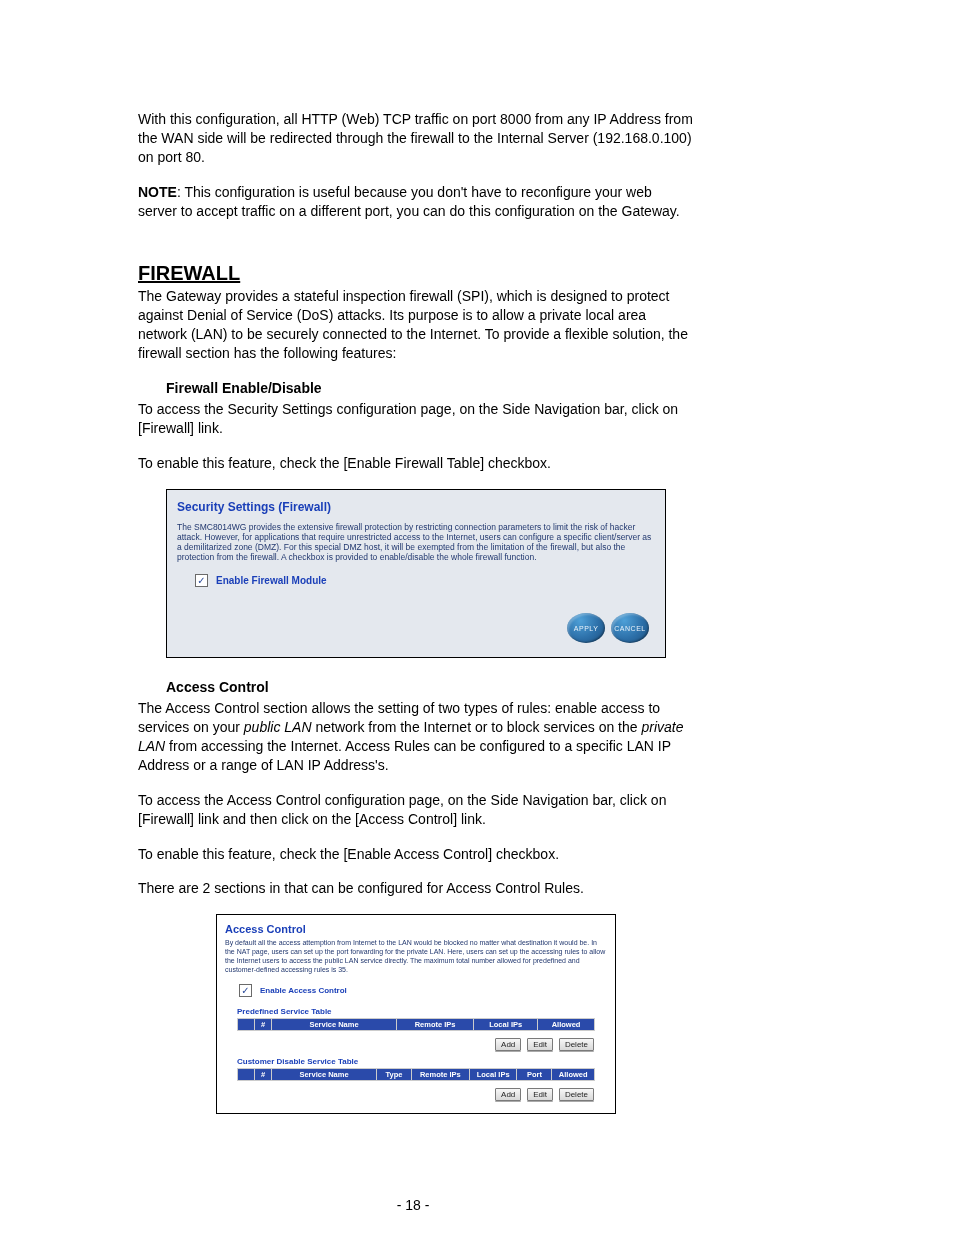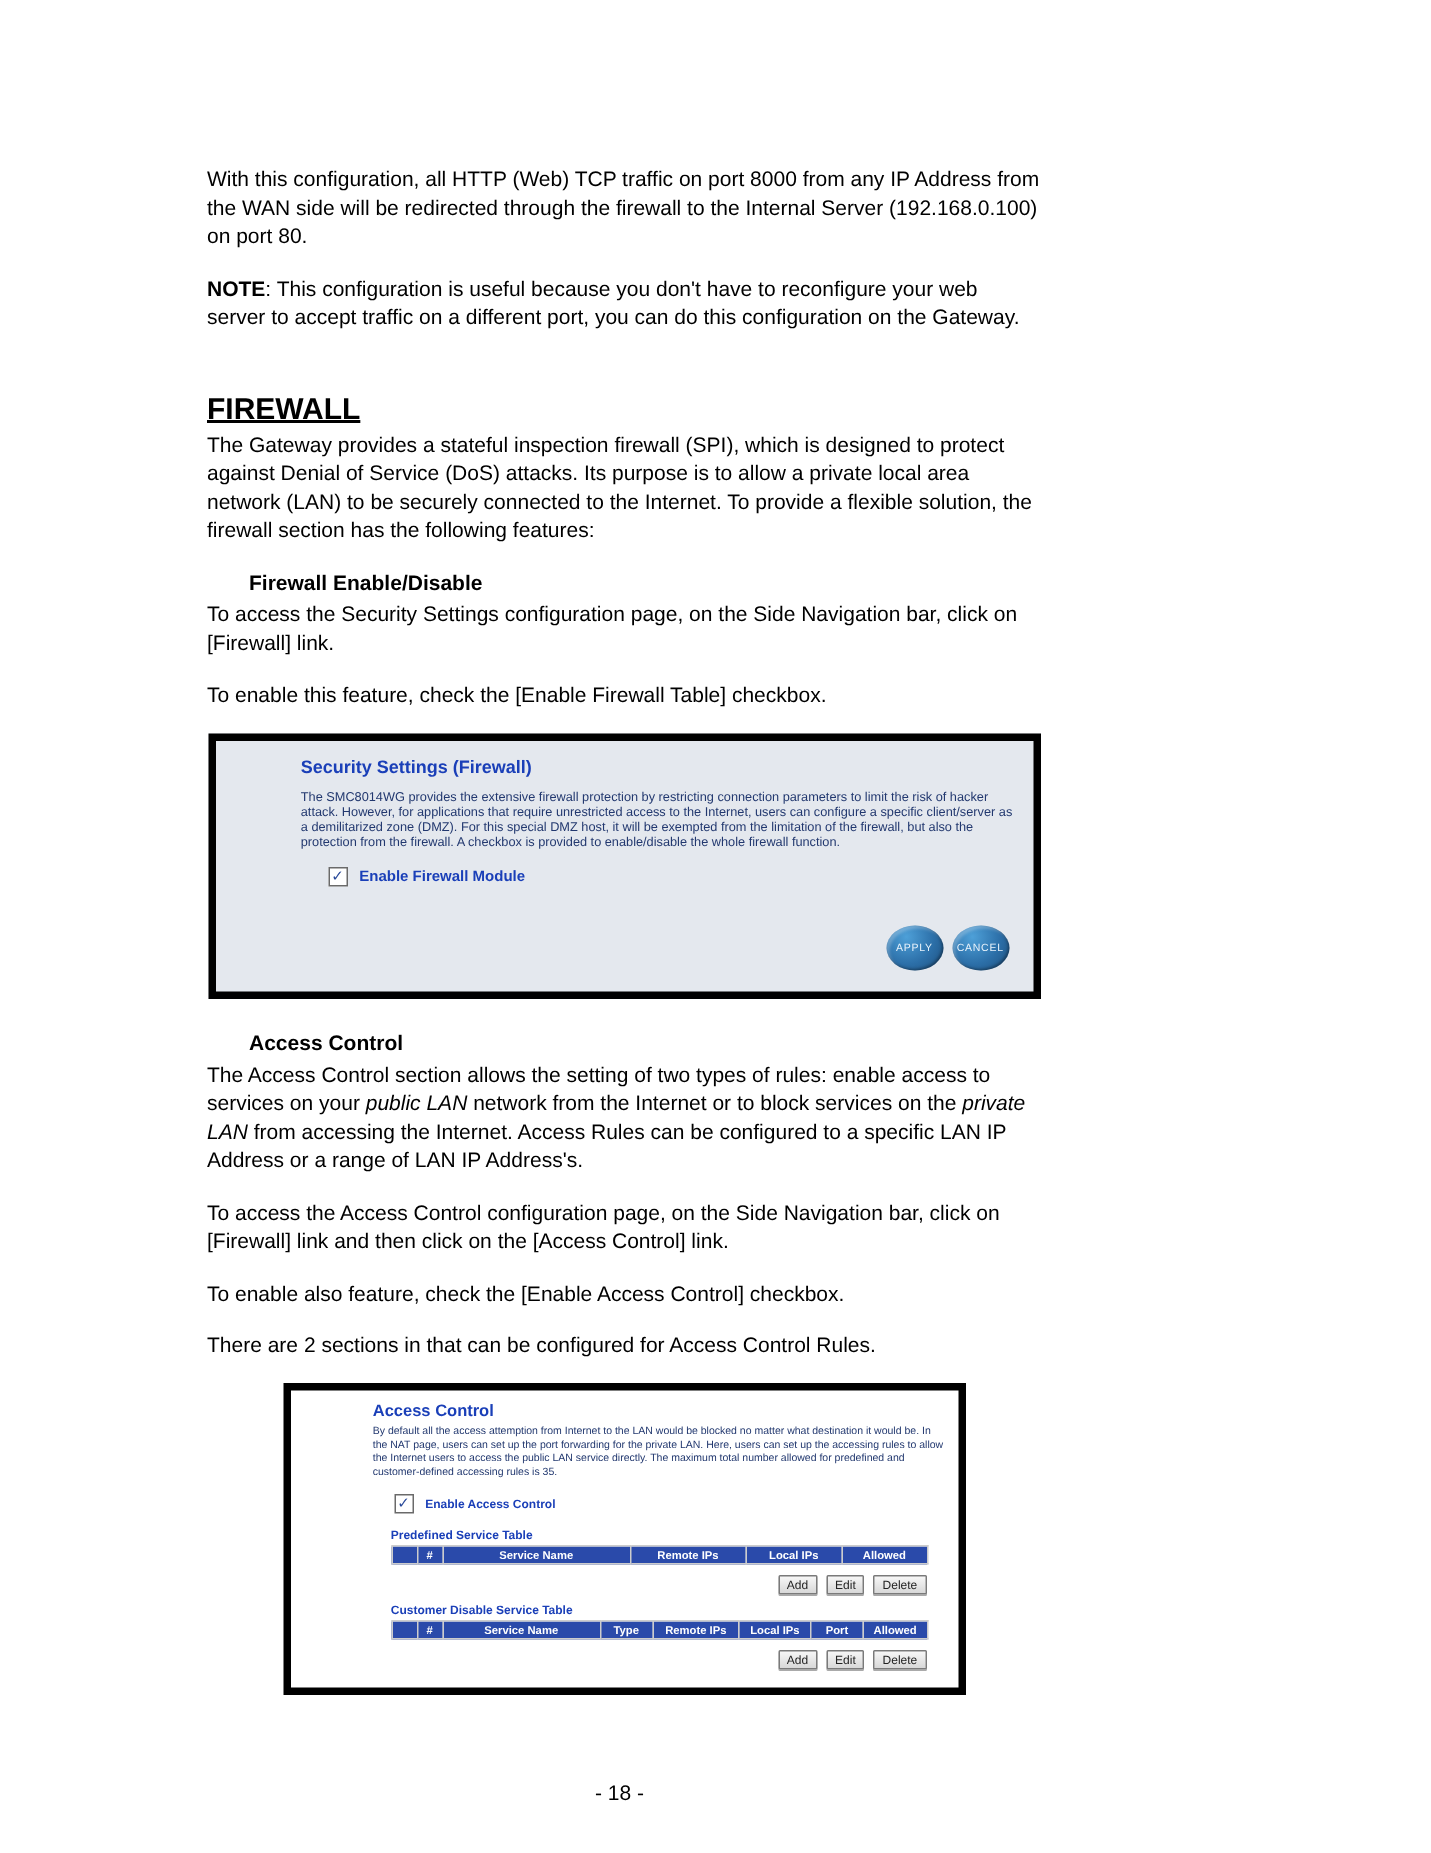--- a/index.html
+++ b/index.html
@@ -27,33 +27,32 @@
     margin: 42px 0 2px 0;
     text-decoration: underline;
   }
   .sub-heading {
     font-weight: bold;
     margin: 0 0 2px 0;
     padding-left: 28px;
   }
   .page-number {
     position: absolute;
-    bottom: 32px;
+    bottom: 22px;
     left: 0;
     width: 100%;
     text-align: center;
     font-size: 14px;
   }
 
   
   .shot {
     margin: 0 auto 20px auto;
-    border: 5px solid #000000;
+    border: 1px solid #000000;
     background: #e4e8ee;
-    padding-left: 47px;
   }
   .shot1 { width: 498px; }
   .shot1-inner { padding: 10px 10px 8px 10px; position: relative; }
   .shot1-title { color: #1a3fb8; font-weight: bold; font-size: 12px; margin-bottom: 8px; }
   .shot1-desc { color: #22386f; font-size: 8.5px; line-height: 1.2; margin-bottom: 12px; }
   .shot1-checkrow { display: flex; align-items: center; padding-left: 18px; margin-bottom: 26px; }
   .mini-check {
     width: 11px; height: 11px;
     border: 1px solid #6a6a6a;
     background: #fff;
@@ -148,21 +147,21 @@
         <span class="oval-btn">CANCEL</span>
       </div>
     </div>
   </div>
 
   <p class="sub-heading">Access Control</p>
   <p>
     <span>The Access Control section allows the setting of two types of rules: enable access to services on your </span><span class="italic">public LAN</span><span> network from the Internet or to block services on the </span><span class="italic">private LAN</span><span> from accessing the Internet. Access Rules can be configured to a specific LAN IP Address or a range of LAN IP Address's.</span>
   </p>
   <p>To access the Access Control configuration page, on the Side Navigation bar, click on [Firewall] link and then click on the [Access Control] link.</p>
-  <p>To enable also feature, check the [Enable Access Control] checkbox.</p>
+  <p>To enable this feature, check the [Enable Access Control] checkbox.</p>
   <p>There are 2 sections in that can be configured for Access Control Rules.</p>
 
   <div class="shot shot2">
     <div class="shot2-inner">
       <div class="shot2-title">Access Control</div>
       <div class="shot2-desc">By default all the access attemption from Internet to the LAN would be blocked no matter what destination it would be. In the NAT page, users can set up the port forwarding for the private LAN. Here, users can set up the accessing rules to allow the Internet users to access the public LAN service directly. The maximum total number allowed for predefined and customer-defined accessing rules is 35.</div>
       <div class="shot2-checkrow">
         <span class="mini-check">✓</span>
         <span class="shot2-check-label">Enable Access Control</span>
       </div>

